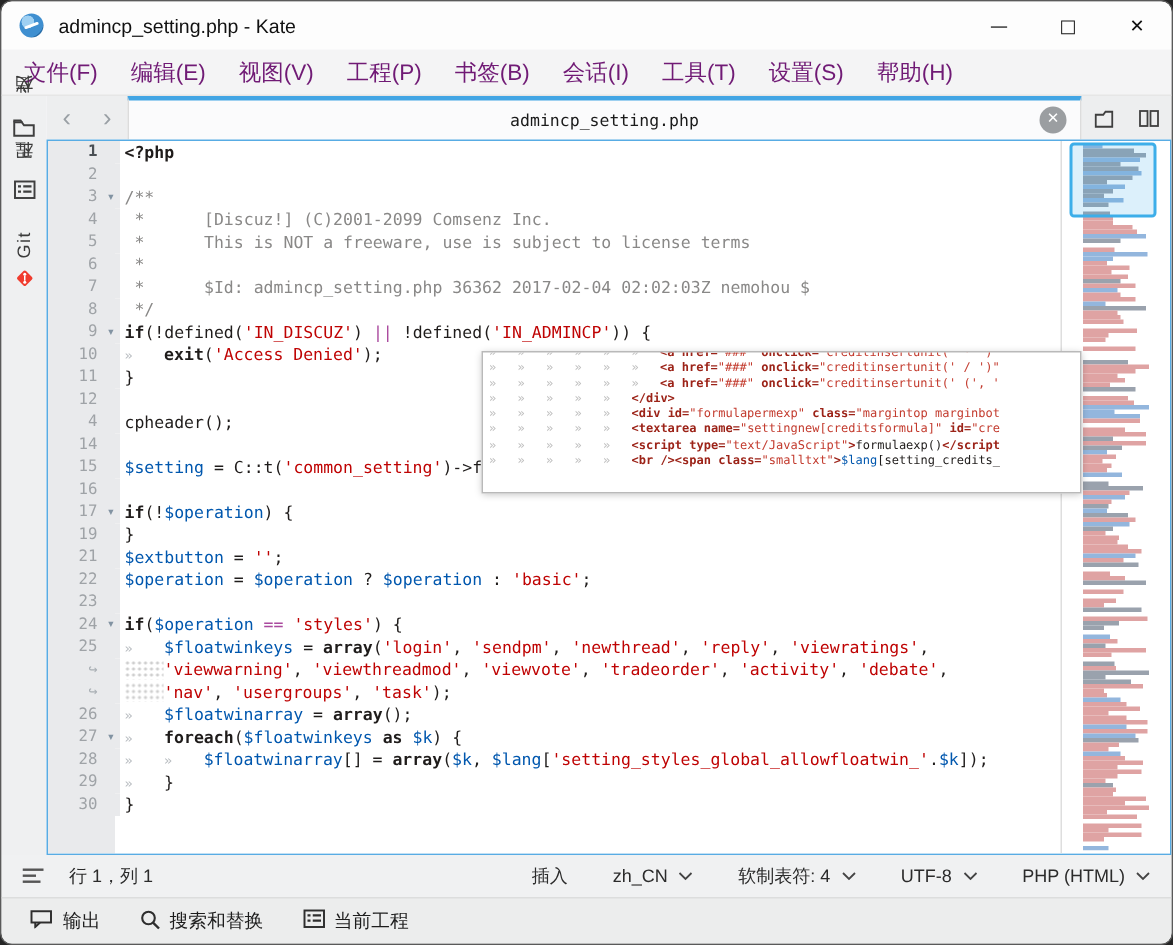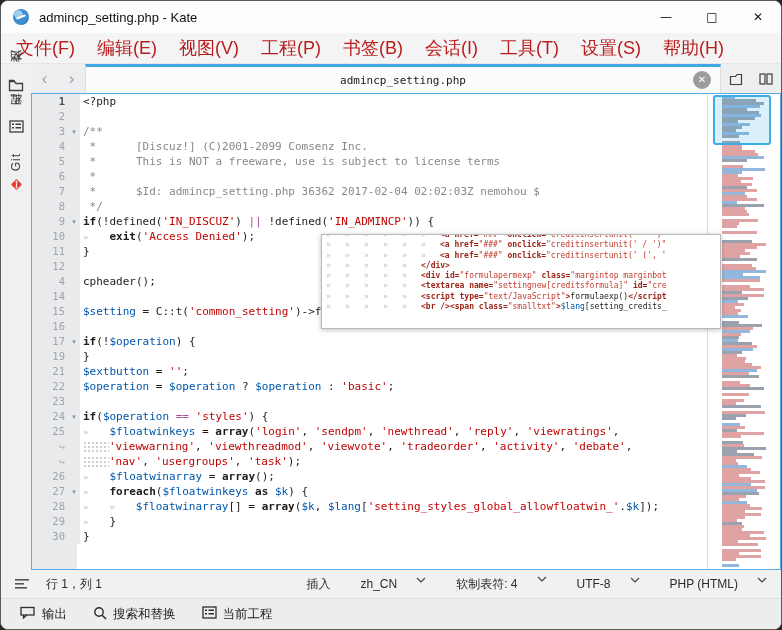--- a/index.html
+++ b/index.html
@@ -7,21 +7,21 @@
   .win{position:absolute;left:0;top:0;width:780px;height:628px;border:1px solid #5a5a5a;border-radius:8px;overflow:hidden;background:#fff;display:flex;flex-direction:column}
   
   .titlebar{height:32px;flex:0 0 32px;background:#fdfdfd;display:flex;align-items:center;padding:0 0 0 12px}
   .appicon{width:16px;height:16px;border-radius:50%;background:radial-gradient(circle at 35% 35%,#9fd0f2 0 28%,#3f8fd0 30% 70%,#2a6ea8 72%);flex:0 0 16px;position:relative}
   .appicon:after{content:"";position:absolute;left:3px;top:7px;width:10px;height:2px;background:#fff;transform:rotate(-20deg);border-radius:1px}
   .wtitle{margin-left:10px;font-size:13px;color:#111}
   .wbtns{margin-left:auto;display:flex;height:100%}
   .wbtn{width:46px;height:100%;border:0;background:transparent;font-size:12px;color:#111;display:flex;align-items:center;justify-content:center;font-family:"DejaVu Sans",sans-serif}
   
   .menubar{height:30px;flex:0 0 30px;background:#f4f4f5;display:flex;align-items:center;padding:0 4px;border-bottom:1px solid #e6e6e6}
-  .menuitem{padding:4px 11px;font-size:18px;color:#b91c1c;cursor:default}
+  .menuitem{padding:4px 11px;font-size:15px;color:#701a75;cursor:default}
   
   .mid{flex:1;display:flex;min-height:0}
   .toolsidebar{width:30px;flex:0 0 30px;background:#eff0f1;display:flex;flex-direction:column;align-items:center;padding-top:4px;gap:10px}
   .sideitem{display:flex;flex-direction:column;align-items:center;gap:5px;padding:3px 0;cursor:default}
   .sidelabel{writing-mode:vertical-rl;transform:rotate(180deg);font-size:12px;color:#3b3b3b;letter-spacing:1px}
   .main{flex:1;display:flex;flex-direction:column;min-width:0}
   
   .tabbar{height:29px;flex:0 0 29px;background:#edeeef;display:flex;align-items:stretch}
   .navbtn{width:27px;border:0;background:transparent;color:#9aa0a5;font-size:17px;line-height:27px;padding:0}
   .tab{flex:1;background:#fbfbfc;border-top:3px solid #42a5e4;border-left:1px solid #dcdcdc;border-right:1px solid #dcdcdc;position:relative;display:flex;align-items:center;justify-content:center}
@@ -31,21 +31,21 @@
   
   .editor{flex:1;position:relative;border:1px solid #58ace4;background:#fff;overflow:hidden}
   .codewrap{position:absolute;inset:0;background:linear-gradient(to right,#e9eaec 45px,#ffffff 45px);z-index:1}
   .crow{display:flex;height:15px;line-height:15px}
   .gnum{width:33px;flex:0 0 33px;text-align:right;padding-right:3px;background:#e9eaec;color:#9fa3a7;font:10.5px/15px "DejaVu Sans Mono",monospace}
   .gnum.cur{color:#4a4f54;font-weight:bold}
   .gnum.wrapmark{color:#aab0b5;font-size:10px}
   .gfold{width:12px;flex:0 0 12px;background:#e9eaec;color:#8293a2;font-size:7px;line-height:15px;text-align:center}
   .codecell{flex:1;white-space:pre;font:11px/15px "DejaVu Sans Mono",monospace;padding-left:3px;color:#1f1c1b}
   .k{font-weight:bold;color:#1f1c1b}
-  .w{font-weight:normal;color:#1f1c1b}
+  .w{font-weight:bold;color:#1f1c1b}
   .p{color:#1f1c1b}
   .v{color:#0057ae}
   .s{color:#bf0303}
   .c{color:#898887}
   .o{color:#aa4a9e}
   .tabm{display:inline-block;width:26.4px}
   .tabm:before{content:"\00BB";color:#b8bcc0;font-size:9px}
   .dots{display:inline-block;width:26px;height:13px;vertical-align:middle;background-image:radial-gradient(#cfcfcf 1px,transparent 1.1px);background-size:4px 4px}
   .minisep{position:absolute;right:72px;top:0;bottom:0;width:1px;background:#dedede;z-index:2}
   .mini{position:absolute;top:2px;bottom:2px;right:14px;width:44px;z-index:2;overflow:hidden}
@@ -57,21 +57,21 @@
   .pt{display:inline-block;width:19px}
   .pt:before{content:"\00BB";color:#c0c0c0;font-size:8px}
   .pop .h{color:#9c2318;font-weight:bold}
   .pop .s{color:#c33b2e}
   .pop .v{color:#0057ae}
   .pop .p{color:#1f1c1b}
   
   .statusbar{height:28px;flex:0 0 28px;background:#f0f1f2;display:flex;align-items:center;padding:0 14px;font-size:12px;color:#2b2b2b}
   .sbicon{display:flex;align-items:center;margin-right:16px}
   .sbmode{margin-left:auto}
-  .sbdrop{display:flex;gap:19px;margin-left:30px;cursor:default}
+  .sbdrop{display:flex;align-items:center;gap:7px;margin-left:30px;cursor:default}
   .sbdrop:first-of-type{margin-left:42px}
   .chev{width:10px;height:6px}
   
   .bottombar{height:30px;flex:0 0 30px;background:#eceded;border-top:1px solid #dcdddd;display:flex;align-items:center;padding:0 8px;gap:4px}
   .bbtn{display:flex;align-items:center;gap:6px;border:0;background:transparent;font-size:12.5px;color:#1d1d1d;padding:3px 11px}
 </style>
 </head>
 <body>
 
 <div class="win">

